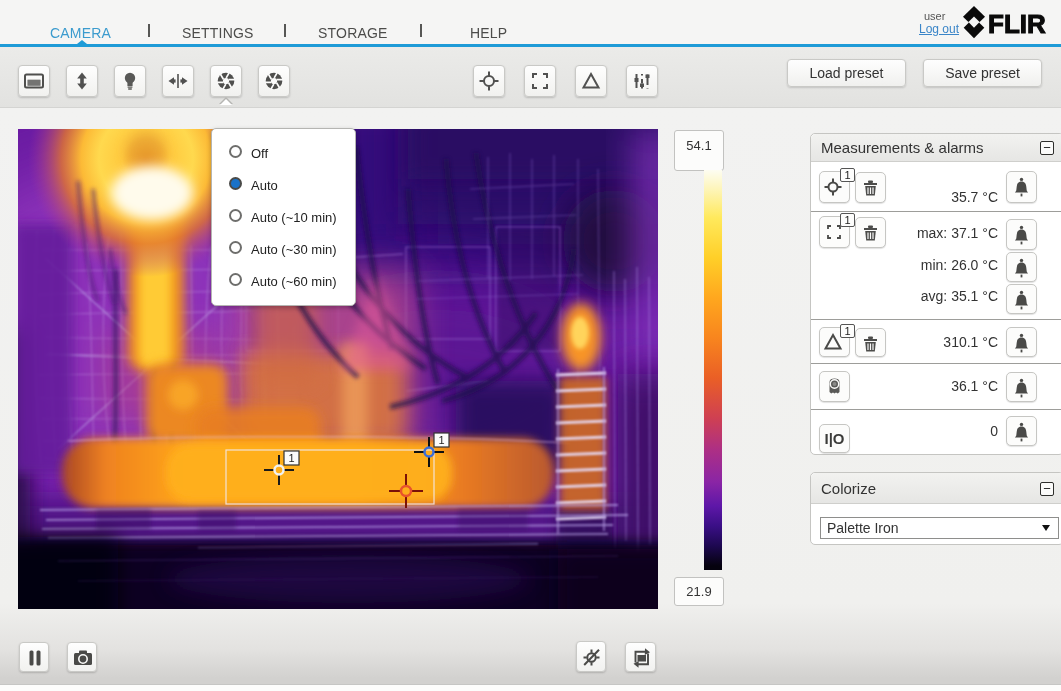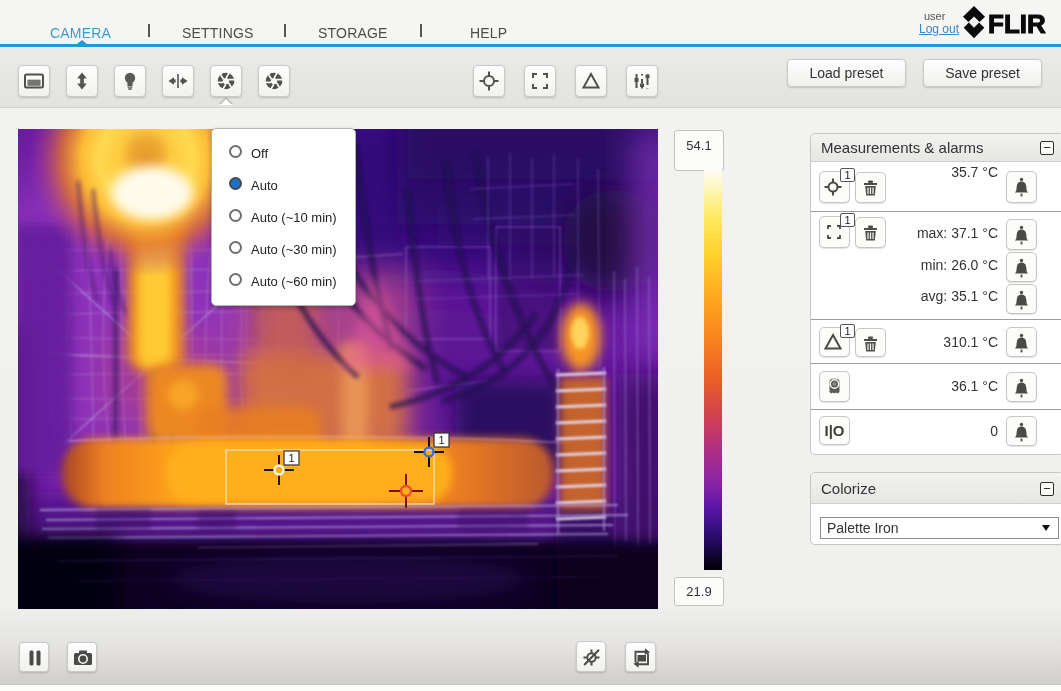--- a/index.html
+++ b/index.html
@@ -419,21 +419,21 @@
         </svg></div>
     <div class="badge" style="left:29px; top:34px;">1</div>
     <div class="sqbtn" style="left:44px; top:38px; height:31px;" id="mi-trash1"><svg width="29" height="29" viewBox="0 0 29 29">
           <g fill="#4c4c4a">
             <rect x="8" y="10" width="13" height="2"></rect>
             <rect x="12" y="7.5" width="5" height="2.5" rx="1"></rect>
             <path d="M9.2 13 h10.6 l-1 9.5 h-8.6 Z"></path>
           </g>
           <path d="M12 14.5 v6.5 M14.5 14.5 v6.5 M17 14.5 v6.5" stroke="#fbfbfa" stroke-width="1.2"></path>
         </svg></div>
-    <div class="val" style="top:30px;">35.7 °C</div>
+    <div class="val" style="top:55px;">35.7 °C</div>
     <div class="sqbtn" style="left:195px; top:37px;" id="mi-bell1"><svg width="29" height="30" viewBox="0 0 29 30">
           <g fill="#4a4a48">
             <circle cx="14.5" cy="7.4" r="1.7"></circle>
             <path d="M14.5 9.6 C 11.3 9.6, 9.9 11.9, 9.7 14.8 L9.3 18.2 C 9.1 19.3, 8.4 19.9, 7.9 20.4 L21.1 20.4 C 20.6 19.9, 19.9 19.3, 19.7 18.2 L19.3 14.8 C 19.1 11.9, 17.7 9.6, 14.5 9.6 Z"></path>
             <rect x="13.6" y="21.6" width="1.8" height="2.8"></rect>
           </g>
         </svg></div>
     <div class="rowsep" style="top:77px;"></div>
 
     <div class="sqbtn" style="left:8px; top:82px;" id="mi-box"><svg width="29" height="30" viewBox="0 0 29 30">
@@ -504,21 +504,21 @@
     <div class="val" style="top:244px;">36.1 °C</div>
     <div class="sqbtn" style="left:195px; top:238px; height:30px;" id="mi-bell6"><svg width="29" height="30" viewBox="0 0 29 30">
           <g fill="#4a4a48">
             <circle cx="14.5" cy="7.4" r="1.7"></circle>
             <path d="M14.5 9.6 C 11.3 9.6, 9.9 11.9, 9.7 14.8 L9.3 18.2 C 9.1 19.3, 8.4 19.9, 7.9 20.4 L21.1 20.4 C 20.6 19.9, 19.9 19.3, 19.7 18.2 L19.3 14.8 C 19.1 11.9, 17.7 9.6, 14.5 9.6 Z"></path>
             <rect x="13.6" y="21.6" width="1.8" height="2.8"></rect>
           </g>
         </svg></div>
     <div class="rowsep" style="top:275px;"></div>
 
-    <div class="sqbtn" style="left:8px; top:282px; height:29px; font-size:15px; font-weight:bold; color:#3c3c3a; text-align:center; line-height:27px;">I|O</div>
+    <div class="sqbtn" style="left:8px; top:290px; height:29px; font-size:15px; font-weight:bold; color:#3c3c3a; text-align:center; line-height:27px;">I|O</div>
     <div class="val" style="top:289px;">0</div>
     <div class="sqbtn" style="left:195px; top:282px; height:30px;" id="mi-bell7"><svg width="29" height="30" viewBox="0 0 29 30">
           <g fill="#4a4a48">
             <circle cx="14.5" cy="7.4" r="1.7"></circle>
             <path d="M14.5 9.6 C 11.3 9.6, 9.9 11.9, 9.7 14.8 L9.3 18.2 C 9.1 19.3, 8.4 19.9, 7.9 20.4 L21.1 20.4 C 20.6 19.9, 19.9 19.3, 19.7 18.2 L19.3 14.8 C 19.1 11.9, 17.7 9.6, 14.5 9.6 Z"></path>
             <rect x="13.6" y="21.6" width="1.8" height="2.8"></rect>
           </g>
         </svg></div>
   </div>
 

